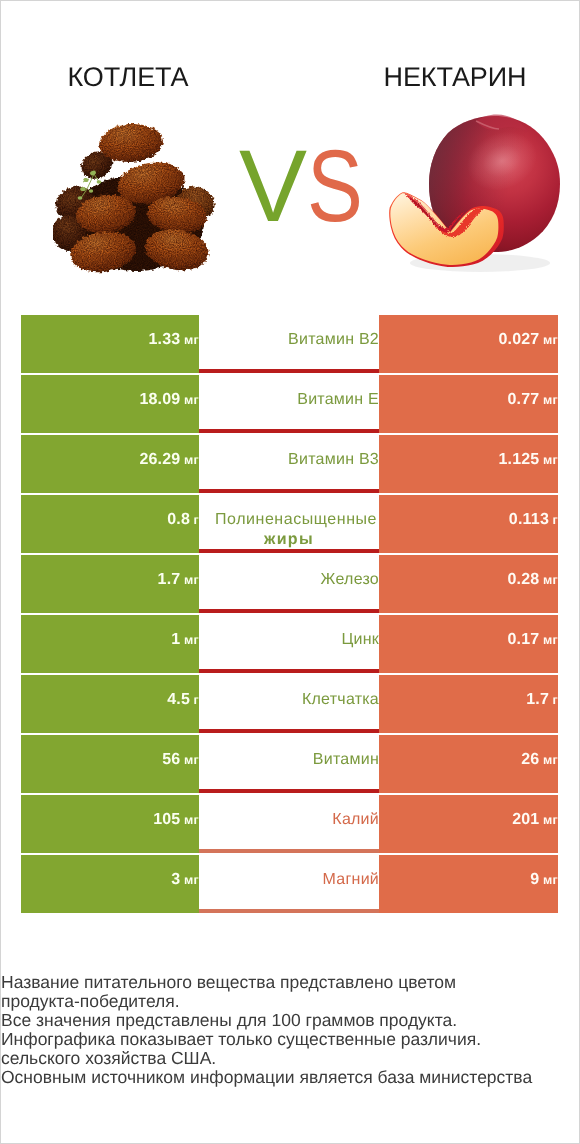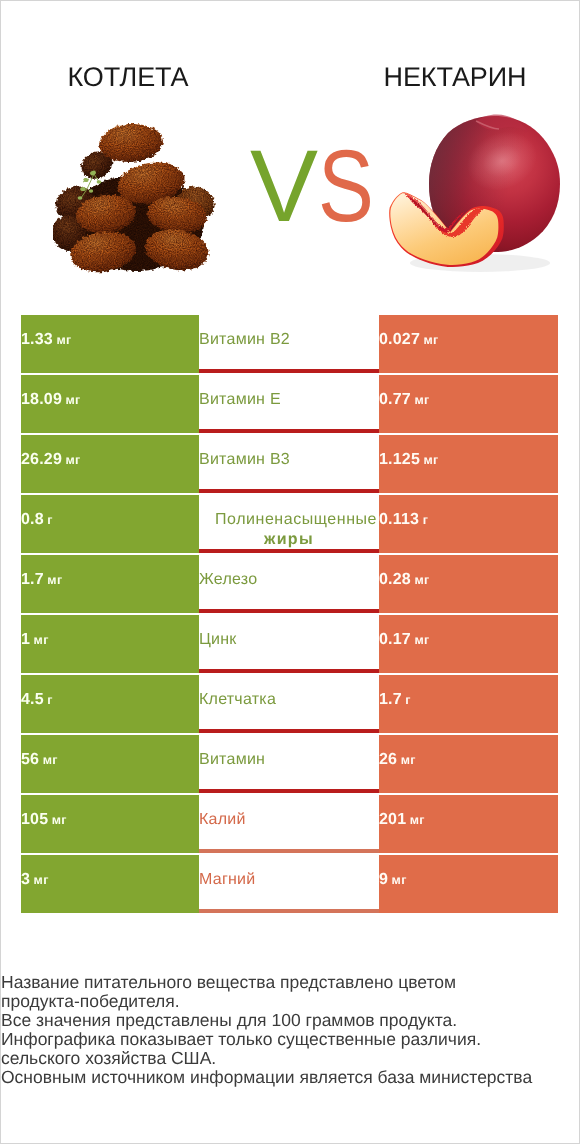--- a/index.html
+++ b/index.html
@@ -12,31 +12,31 @@
   .title{position:absolute;top:20px;font-size:27px;color:#1a1a1a;white-space:nowrap;
          letter-spacing:-0.1px;font-weight:400;line-height:32px;margin-top:40px;}
   #t-left{left:0;width:254px;text-align:center;}
   #t-right{left:327px;width:254px;text-align:center;}
 
   
   .hero{position:absolute;left:0;top:0;width:578px;height:300px;}
   .prod{position:absolute;}
   #prod-left{left:52px;top:118px;}
   #prod-right{left:383px;top:112px;}
-  .vs{position:absolute;left:237px;top:149px;width:160px;text-align:center;font-size:102px;
+  .vs{position:absolute;left:214px;top:149px;width:160px;text-align:right;font-size:102px;
       line-height:72px;letter-spacing:0px;white-space:nowrap;}
   .vs span{display:inline-block;transform-origin:left center;}
   .vs .v{color:#76a42c;}
   .vs .s{color:#e0694a;transform:scaleX(0.82);}
 
   
   .table{position:absolute;left:20px;top:314px;width:537px;}
   .row{display:flex;height:58.2px;margin-bottom:1.8px;}
   .row:last-child{margin-bottom:0;}
-  .cell{box-sizing:border-box;display:flex;align-items:flex-start;justify-content:flex-start;
+  .cell{box-sizing:border-box;display:flex;align-items:flex-start;justify-content:flex-end;
         overflow:hidden;padding-top:14.7px;}
   .c-left{width:178px;background:#82a630;}
   .c-mid{width:180px;background:#ffffff;border-bottom:4px solid #b91c1c;}
   .c-mid.red{border-bottom-color:#d4745a;}
   .c-right{width:179px;background:#e06c49;}
   .val{font-size:16px;font-weight:bold;color:#fbfff0;letter-spacing:0.2px;white-space:nowrap;
        line-height:20.2px;}
   .val .u{font-size:12.5px;margin-left:3.5px;letter-spacing:0.3px;}
   .c-right .val{color:#fffbf4;}
   .nut{font-size:16px;font-weight:normal;color:#7b9a3e;text-align:center;line-height:20.2px;

